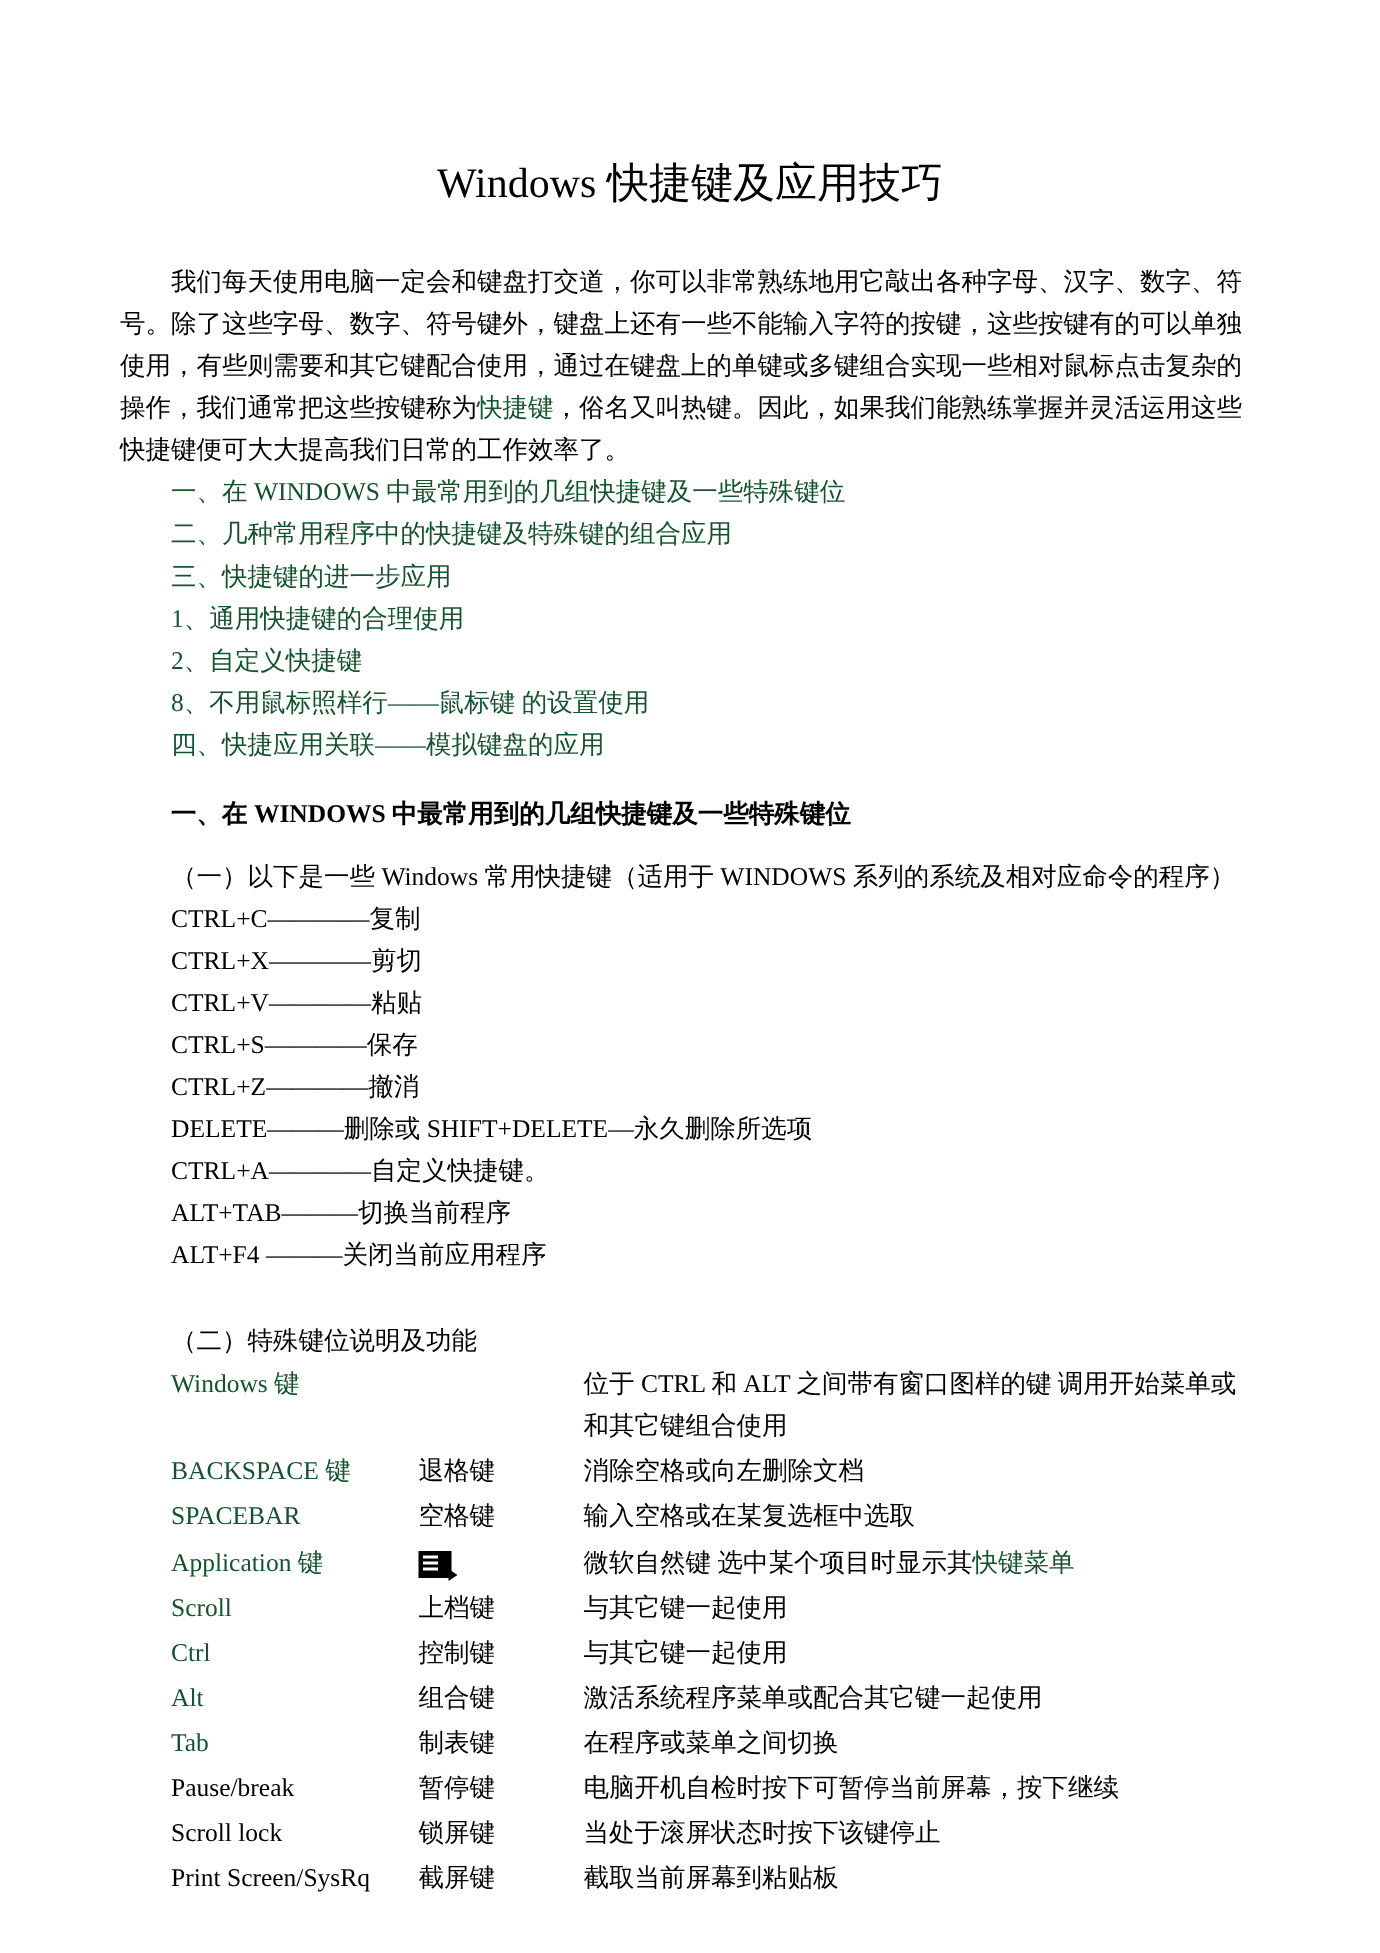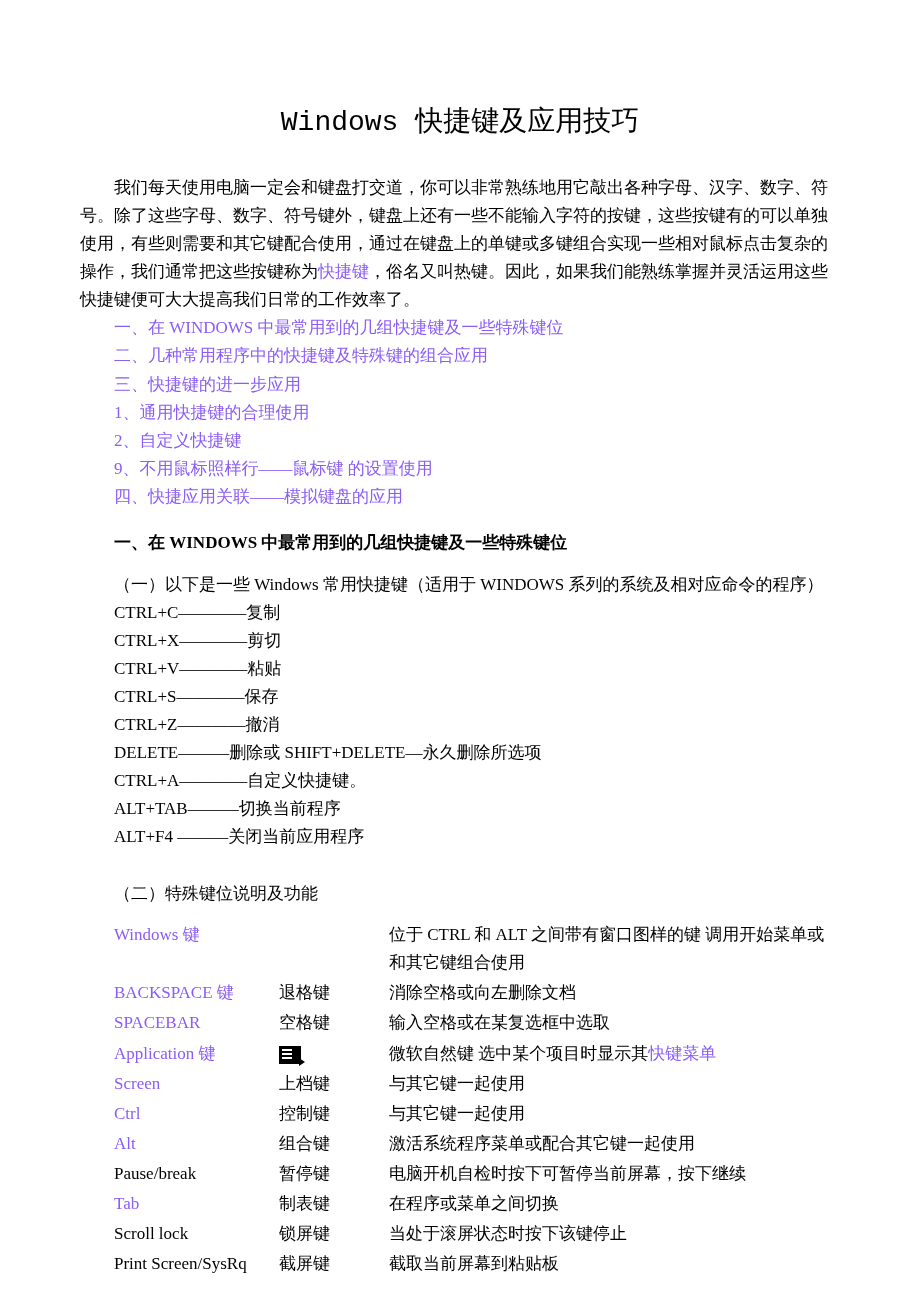--- a/index.html
+++ b/index.html
@@ -1,23 +1,23 @@
 <!DOCTYPE html>
 <html><head>
 <meta charset="utf-8">
 <style>
 body{margin:0;padding:100px 80px 60px;font-family:"SimSun","宋体",serif;font-size:17px;line-height:1.65;color:#000;background:#fff;width:920px;box-sizing:border-box}
-.title{text-align:center;font-size:28px;margin-bottom:28px;font-family:Liberation Mono, monospace}
+.title{text-align:center;font-size:28px;margin-bottom:28px;font-family:Liberation Serif, serif}
 .para{text-indent:2em}
-.red{color:#8b5cf6}
+.red{color:#14532d}
 .outline div{text-indent:2em}
 .sec-h{text-indent:2em;font-weight:700;margin:18px 0 14px}
 .shortcut{text-indent:2em}
 .subh{text-indent:2em;margin-top:29px}
-.tbl{display:table;border-collapse:collapse;width:100%;margin-top:12px}
+.tbl{display:table;border-collapse:collapse;width:100%;margin-top:0}
 .r{display:table-row}
 .c1,.c2,.c3{display:table-cell;vertical-align:top;padding:1px 0}
 .c1{width:165px;padding-left:34px}
 .c2{width:110px}
 .c3{}
 .app-icon{display:inline-block;width:22px;height:18px;background:#000;position:relative;vertical-align:middle;margin-right:2px}
 .app-icon::before{content:"";position:absolute;left:3px;top:3px;width:10px;height:2px;background:#fff;box-shadow:0 4px 0 #fff,0 8px 0 #fff}
 .app-icon::after{content:"";position:absolute;right:-4px;bottom:-2px;width:0;height:0;border-left:6px solid #000;border-top:4px solid transparent;border-bottom:4px solid transparent}
 </style>
 </head>
@@ -28,21 +28,21 @@
 <div class="para">
 <span>我们每天使用电脑一定会和键盘打交道，你可以非常熟练地用它敲出各种字母、汉字、数字、符号。除了这些字母、数字、符号键外，键盘上还有一些不能输入字符的按键，这些按键有的可以单独使用，有些则需要和其它键配合使用，</span><span>通过在键盘上的单键或多键组合实现一些相对鼠标点击复杂的操作，</span><span>我们通常把这些按键称为</span><span class="red">快捷键</span><span>，俗名又叫热键。因此，如果我们能熟练掌握并灵活运用这些快捷键便可大大提高我们日常的工作效率了。</span>
 </div>
 
 <div class="outline">
 <div class="red">一、在 WINDOWS 中最常用到的几组快捷键及一些特殊键位</div>
 <div class="red">二、几种常用程序中的快捷键及特殊键的组合应用</div>
 <div class="red">三、快捷键的进一步应用</div>
 <div class="red">1、通用快捷键的合理使用</div>
 <div class="red">2、自定义快捷键</div>
-<div class="red">9、不用鼠标照样行——鼠标键 的设置使用</div>
+<div class="red">8、不用鼠标照样行——鼠标键 的设置使用</div>
 <div class="red">四、快捷应用关联——模拟键盘的应用</div>
 </div>
 
 <div class="sec-h">一、在 WINDOWS 中最常用到的几组快捷键及一些特殊键位</div>
 
 <div class="para">（一）以下是一些 Windows 常用快捷键（适用于 WINDOWS 系列的系统及相对应命令的程序）</div>
 <div class="shortcut">CTRL+C————复制</div>
 <div class="shortcut">CTRL+X————剪切</div>
 <div class="shortcut">CTRL+V————粘贴</div>
 <div class="shortcut"> CTRL+S————保存</div>
@@ -69,43 +69,43 @@
       <div class="c1 red">SPACEBAR</div>
       <div class="c2"><span>空格键</span></div>
       <div class="c3"><span>输入空格或在某复选框中选取</span></div>
     </div>
     <div class="r">
       <div class="c1 red">Application 键</div>
       <div class="c2"><span class="app-icon"></span></div>
       <div class="c3"><span>微软自然键 选中某个项目时显示其</span><span class="red">快键菜单</span></div>
     </div>
     <div class="r">
-      <div class="c1 red">Screen</div>
+      <div class="c1 red">Scroll</div>
       <div class="c2"><span>上档键</span></div>
       <div class="c3"><span>与其它键一起使用</span></div>
     </div>
     <div class="r">
       <div class="c1 red">Ctrl</div>
       <div class="c2"><span>控制键</span></div>
       <div class="c3"><span>与其它键一起使用</span></div>
     </div>
     <div class="r">
       <div class="c1 red">Alt</div>
       <div class="c2"><span>组合键</span></div>
       <div class="c3"><span>激活系统程序菜单或配合其它键一起使用</span></div>
     </div>
     <div class="r">
+      <div class="c1 red">Tab</div>
+      <div class="c2"><span>制表键</span></div>
+      <div class="c3"><span>在程序或菜单之间切换</span></div>
+    </div>
+    <div class="r">
       <div class="c1">Pause/break</div>
       <div class="c2"><span>暂停键</span></div>
       <div class="c3"><span>电脑开机自检时按下可暂停当前屏幕，按下继续</span></div>
-    </div>
-    <div class="r">
-      <div class="c1 red">Tab</div>
-      <div class="c2"><span>制表键</span></div>
-      <div class="c3"><span>在程序或菜单之间切换</span></div>
     </div>
     <div class="r">
       <div class="c1">Scroll lock</div>
       <div class="c2"><span>锁屏键</span></div>
       <div class="c3"><span>当处于滚屏状态时按下该键停止</span></div>
     </div>
     <div class="r">
       <div class="c1">Print Screen/SysRq</div>
       <div class="c2"><span>截屏键</span></div>
       <div class="c3"><span>截取当前屏幕到粘贴板</span></div>

